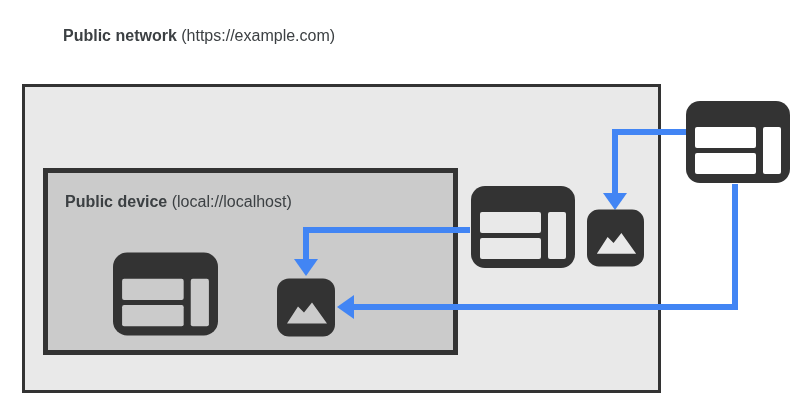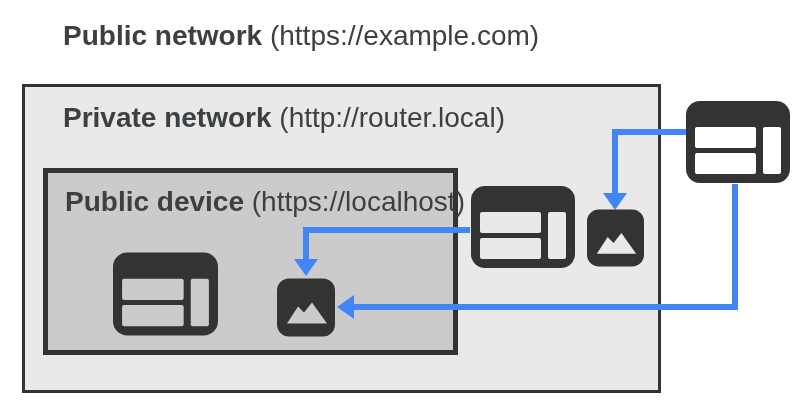--- a/index.html
+++ b/index.html
@@ -14,21 +14,21 @@
   .stage{
     position:relative;
     width:800px;height:420px;
     background:var(--white);
     font-family:"Liberation Sans", sans-serif;
     color:var(--text);
     overflow:hidden;
   }
   .label{
     position:absolute;
-    font-size:28px;
+    font-size:16px;
     line-height:26px;
     white-space:nowrap;
     color:var(--text);
     text-align:right;
   }
   .label .name{font-weight:700;}
   .label .url{font-weight:400;}
 
   .box{position:absolute;box-sizing:border-box;}
   .private-box{
@@ -86,29 +86,25 @@
 <body>
 
 <div class="stage">
 
   <div class="label" style="left:63px;top:23px;">
     <span class="name">Public network</span>
     <span class="url">(https://example.com)</span>
   </div>
 
   <div class="box private-box"></div>
-  <div class="label" style="left:63px;top:105px;z-index:2;">
-    <span class="name">Private network</span>
-    <span class="url">(http://router.local)</span>
-  </div>
 
   <div class="box local-box"></div>
   <div class="label" style="left:65px;top:189px;z-index:2;">
     <span class="name">Public device</span>
-    <span class="url">(https://localhost)</span>
+    <span class="url">(local://localhost)</span>
   </div>
 
   <div class="arrow-line a1-h"></div>
   <div class="arrow-line a1-v"></div>
   <div class="arrow-head head-down a1-head"></div>
 
   <div class="arrow-line a2-v"></div>
   <div class="arrow-line a2-h"></div>
   <div class="arrow-head head-left a2-head"></div>
 

